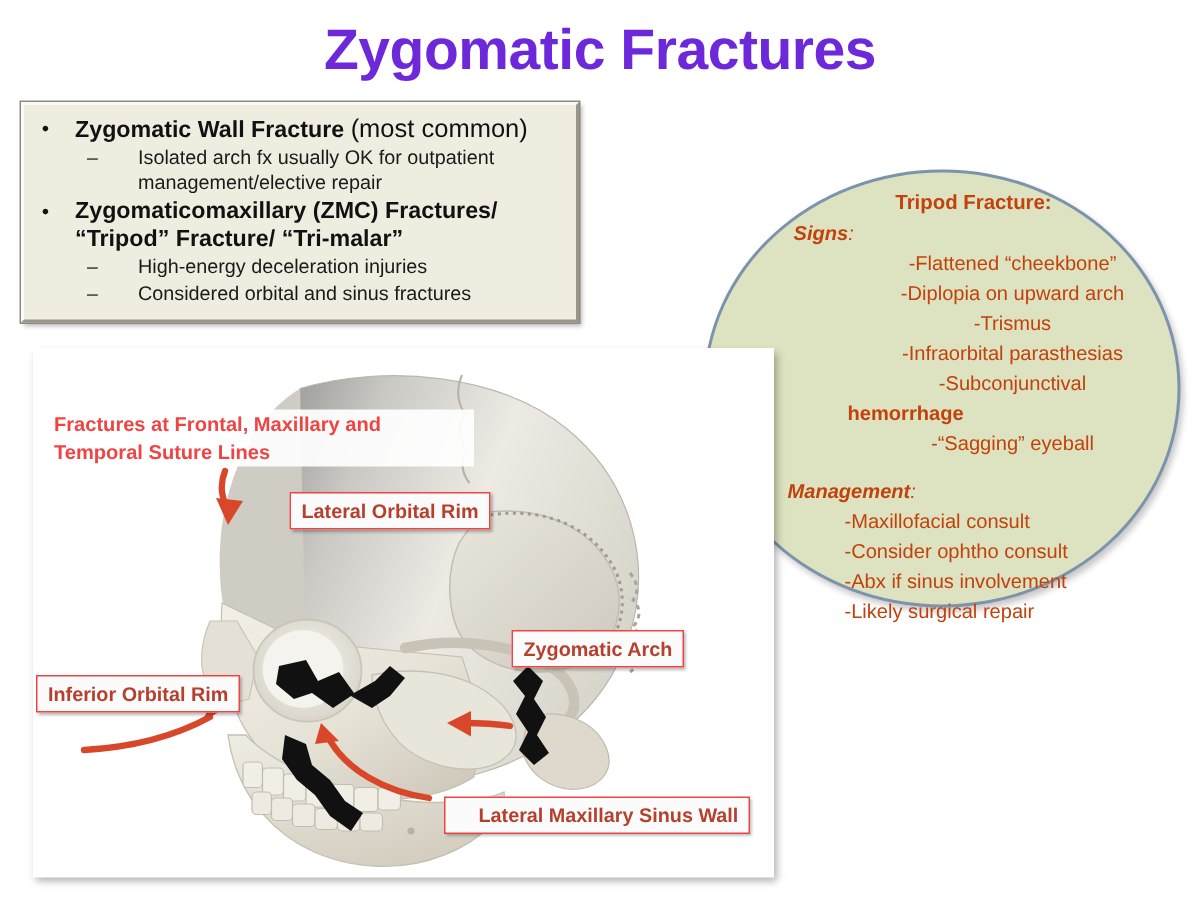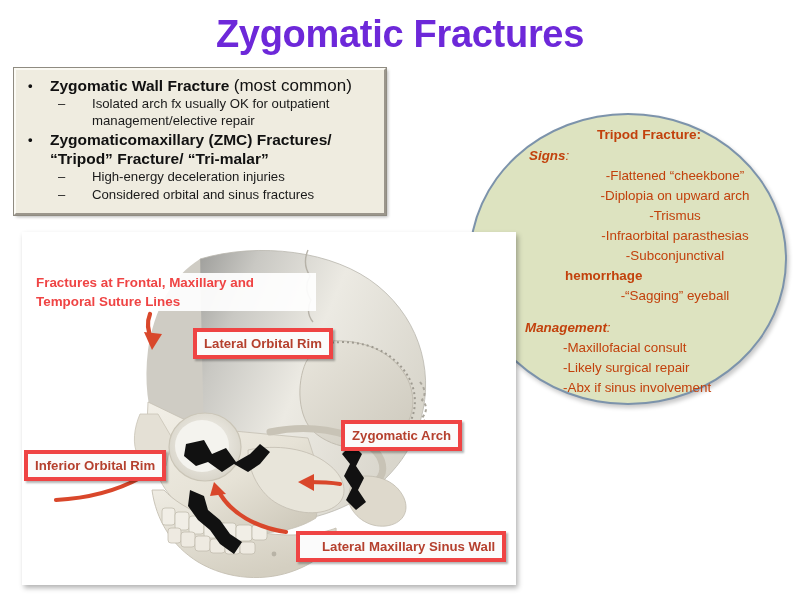--- a/index.html
+++ b/index.html
@@ -176,21 +176,21 @@
   .skull-svg {
     position: absolute;
     left: 0;
     top: 0;
   }
 
   
   .anno {
     position: absolute;
     background: #fbfbfb;
-    border: 4px solid #ef4444;
+    border: 1px solid #ef4444;
     box-shadow: 1.5px 1.5px 2px rgba(0,0,0,0.30);
     color: #b5402e;
     font-weight: bold;
     font-size: 13.2px;
     line-height: 15px;
     padding: 4px 7px 4px 7px;
     white-space: nowrap;
     z-index: 8;
   }
   .anno-lateral-orbital-rim { left: 193px; top: 328px; }
@@ -245,22 +245,23 @@
     <div class="item-line">-Diplopia on upward arch</div>
     <div class="item-line">-Trismus</div>
     <div class="item-line">-Infraorbital parasthesias</div>
     <div class="item-line">-Subconjunctival</div>
     <div class="item-cont">hemorrhage</div>
     <div class="item-line">-“Sagging” eyeball</div>
 
     <div class="mgmt-block">
       <div class="sec-label mgmt-label"><span>Management</span><span class="colon">:</span></div>
       <div class="mgmt-line">-Maxillofacial consult</div>
+      <div class="mgmt-line">-Consider ophtho consult</div>
+      <div class="mgmt-line">-Abx if sinus involvement</div>
       <div class="mgmt-line">-Likely surgical repair</div>
-      <div class="mgmt-line">-Abx if sinus involvement</div>
     </div>
 
   </div>
 </div>
 
 <div class="image-panel">
 
   <svg class="skull-svg" width="494" height="353" viewBox="0 0 494 353">
     <defs>
       <linearGradient id="cranGrad" x1="0" y1="0" x2="1" y2="0.5">

